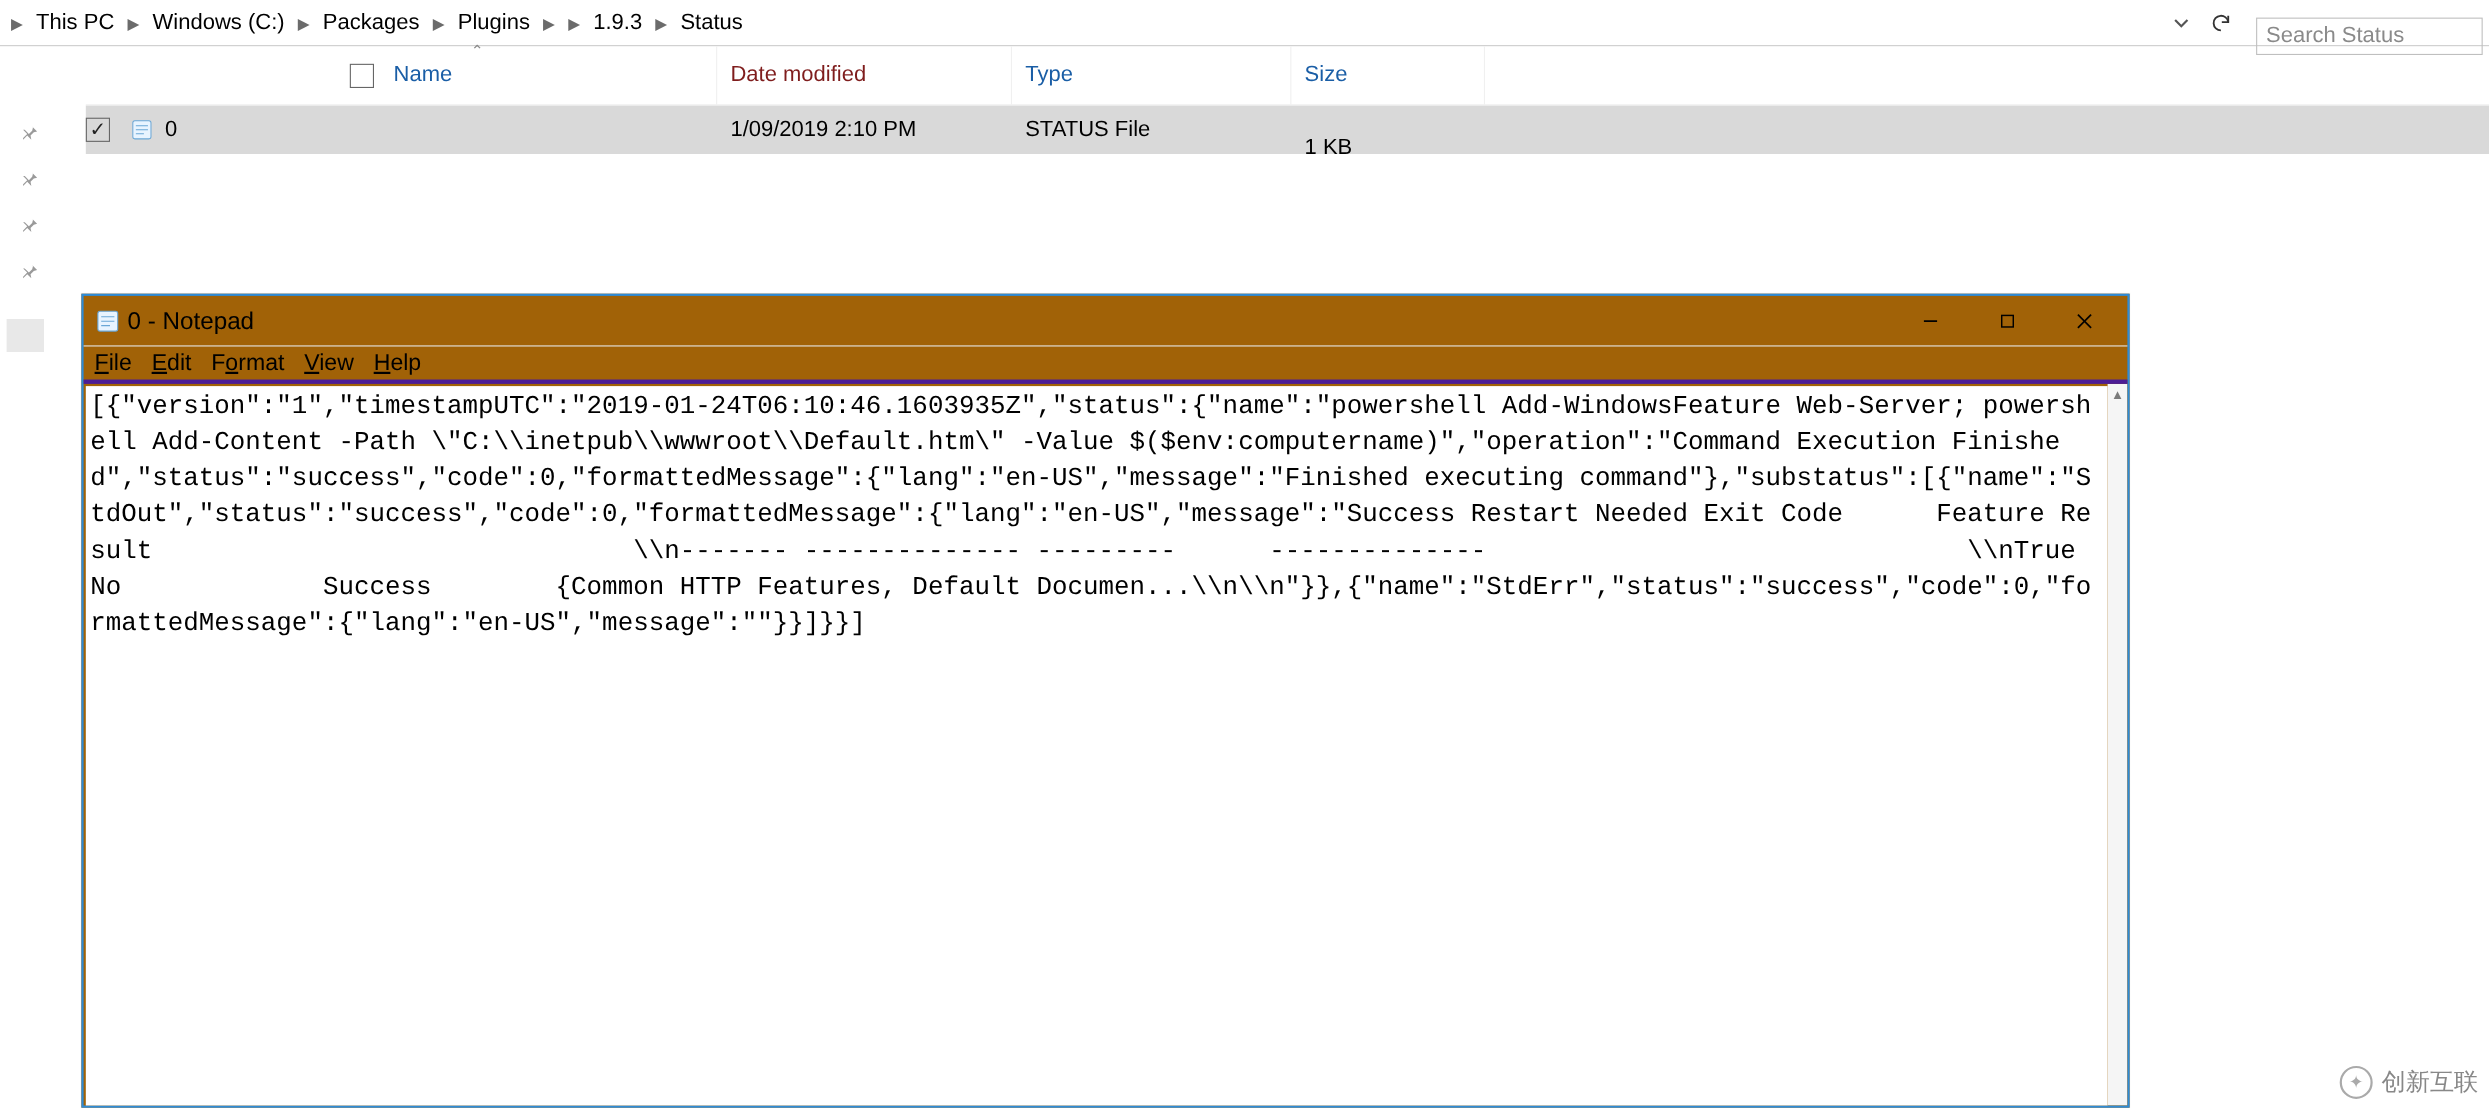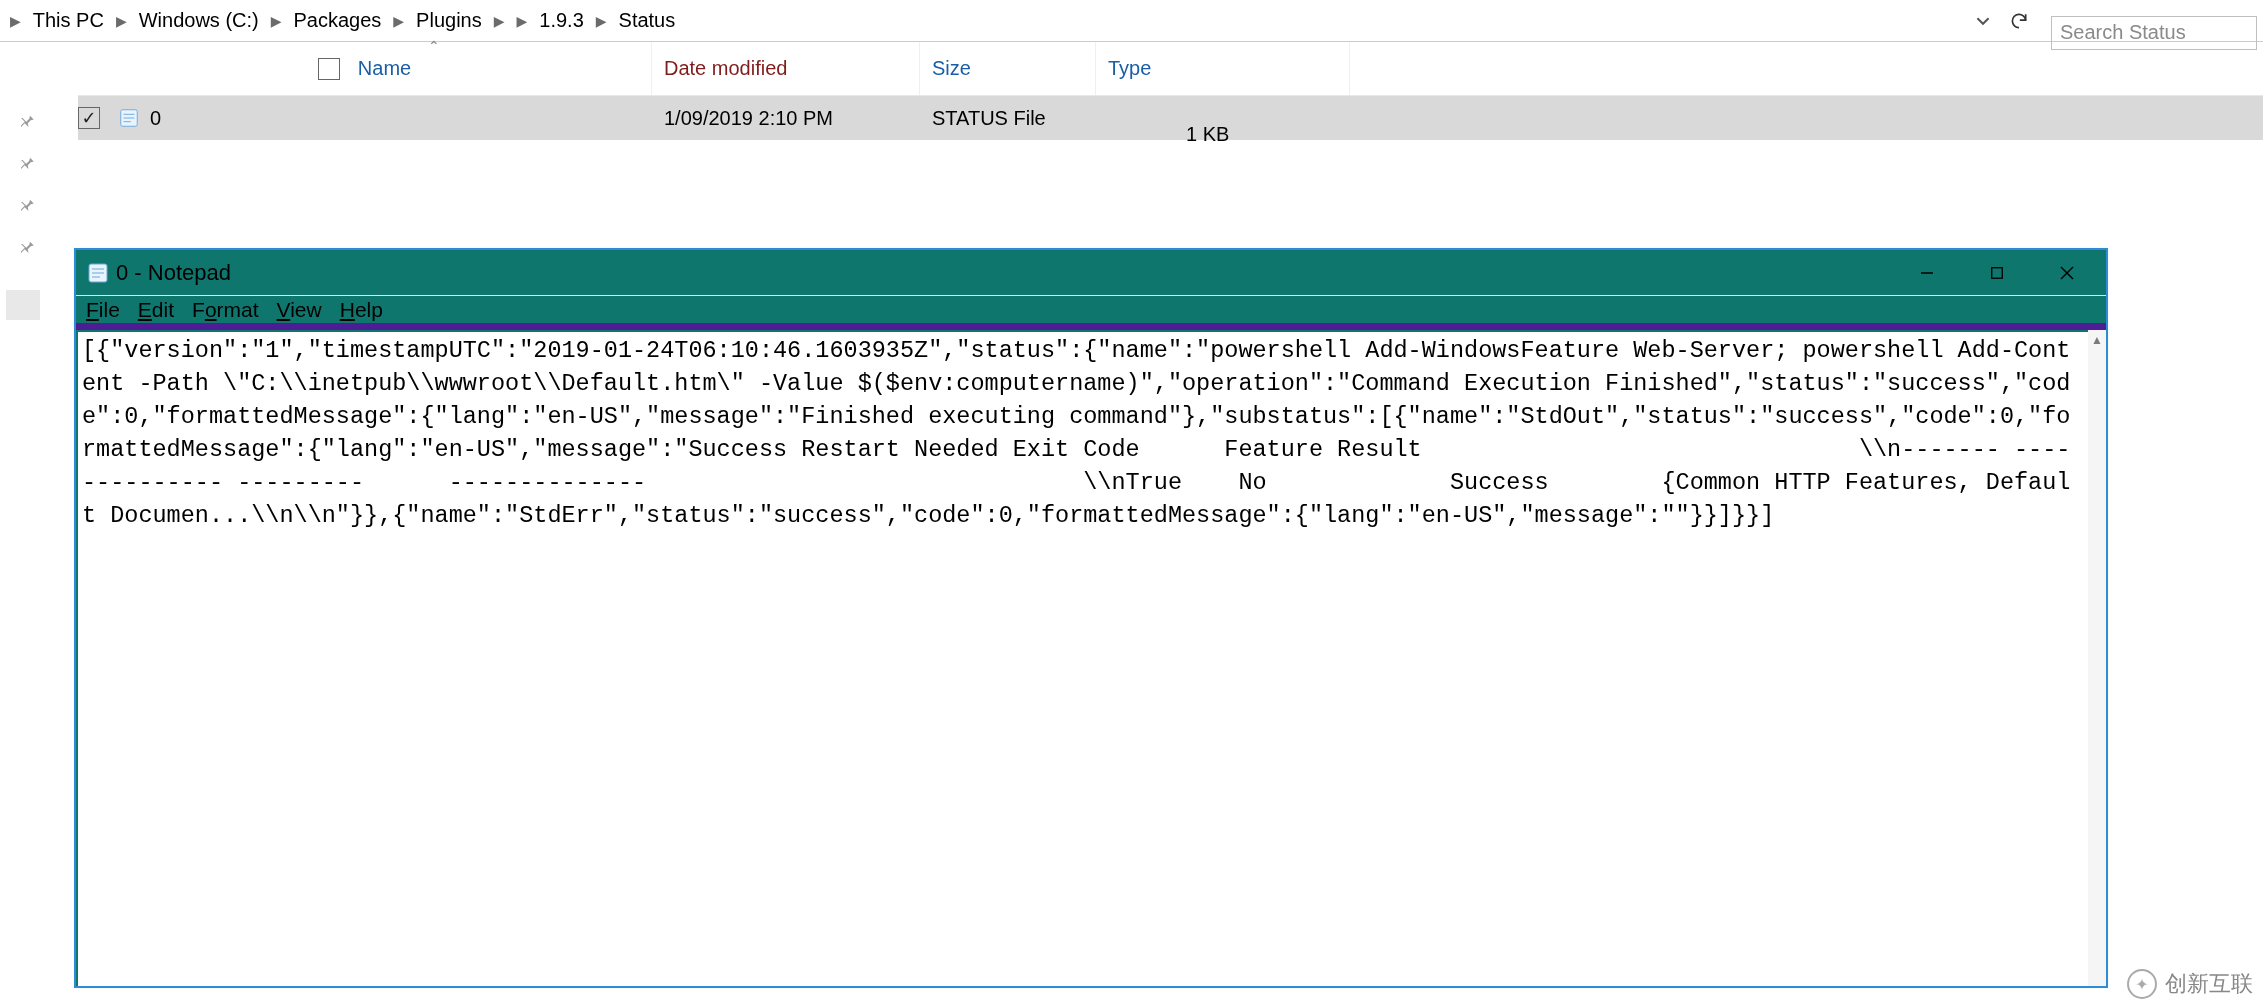--- a/index.html
+++ b/index.html
@@ -39,33 +39,33 @@
   .cell { padding-left: 12px; }
   .cell.name { width: 574px; display: flex; align-items: center; padding-left: 0; }
   .cell.date { width: 268px; }
   .cell.type { width: 254px; }
   .cell.size { width: 176px; text-align: left; padding-right: 28px; margin-top: 33px; }
   .file-icon { width: 22px; height: 22px; margin-right: 10px; }
 
   
   .notepad {
     position: absolute;
-    left: 74px; top: 248px;
-    width: 2034px; height: 740px;
+    left: 74px; top: 267px;
+    width: 1862px; height: 740px;
     border: 2px solid #2e8bd6;
-    background: #0f766e;
+    background: #a16207;
     box-shadow: 0 0 0 1px rgba(0,0,0,.02);
     display: flex; flex-direction: column;
   }
   .np-title { height: 46px; display: flex; align-items: center; padding: 0 4px 0 10px; border-bottom: 1px solid #e6e6e6; }
   .np-title .ttxt { flex: 1; padding-left: 6px; font-size: 22px; }
   .np-title .win-btn { width: 70px; height: 38px; display: flex; align-items: center; justify-content: center; }
   .np-title .np-icon { width: 24px; height: 24px; }
 
-  .np-menu { height: 34px; display: flex; align-items: center; gap: 18px; padding: 0 10px; border-bottom: 7px solid #4c1d95; font-size: 21px; }
+  .np-menu { height: 34px; display: flex; align-items: center; gap: 18px; padding: 0 10px; border-bottom: 4px solid #4c1d95; font-size: 21px; }
   .np-menu .mi { cursor: default; }
   .np-menu .mi u { text-decoration: underline; }
 
   .np-body { flex: 1; position: relative; overflow: hidden; }
   .np-text {
     position: absolute; left: 2px; top: 2px;
     width: calc(100% - 20px); height: 100%;
     font-family: Consolas, "Courier New", monospace;
     font-size: 23.5px; line-height: 33px;
     white-space: pre-wrap; word-break: break-all;
@@ -144,22 +144,22 @@
   </div>
 
   <div class="listarea">
     <div class="col-headers">
       <span class="sort-caret">⌃</span>
       <div class="hdr name">
         <span class="chk"></span>
         <span>Name</span>
       </div>
       <div class="hdr date">Date modified</div>
+      <div class="hdr type">Type</div>
       <div class="hdr size">Size</div>
-      <div class="hdr type">Type</div>
     </div>
 
     <div class="row">
       <div class="cell name">
         <span class="chk checked"></span>
         <svg class="file-icon" viewBox="0 0 24 24">
           <rect x="3" y="3" width="18" height="18" rx="2" fill="#e8f4ff" stroke="#6aa7d6"></rect>
           <line x1="6" y1="8" x2="18" y2="8" stroke="#6aa7d6"></line>
             <line x1="6" y1="12" x2="18" y2="12" stroke="#6aa7d6"></line>
             <line x1="6" y1="16" x2="14" y2="16" stroke="#6aa7d6"></line>

